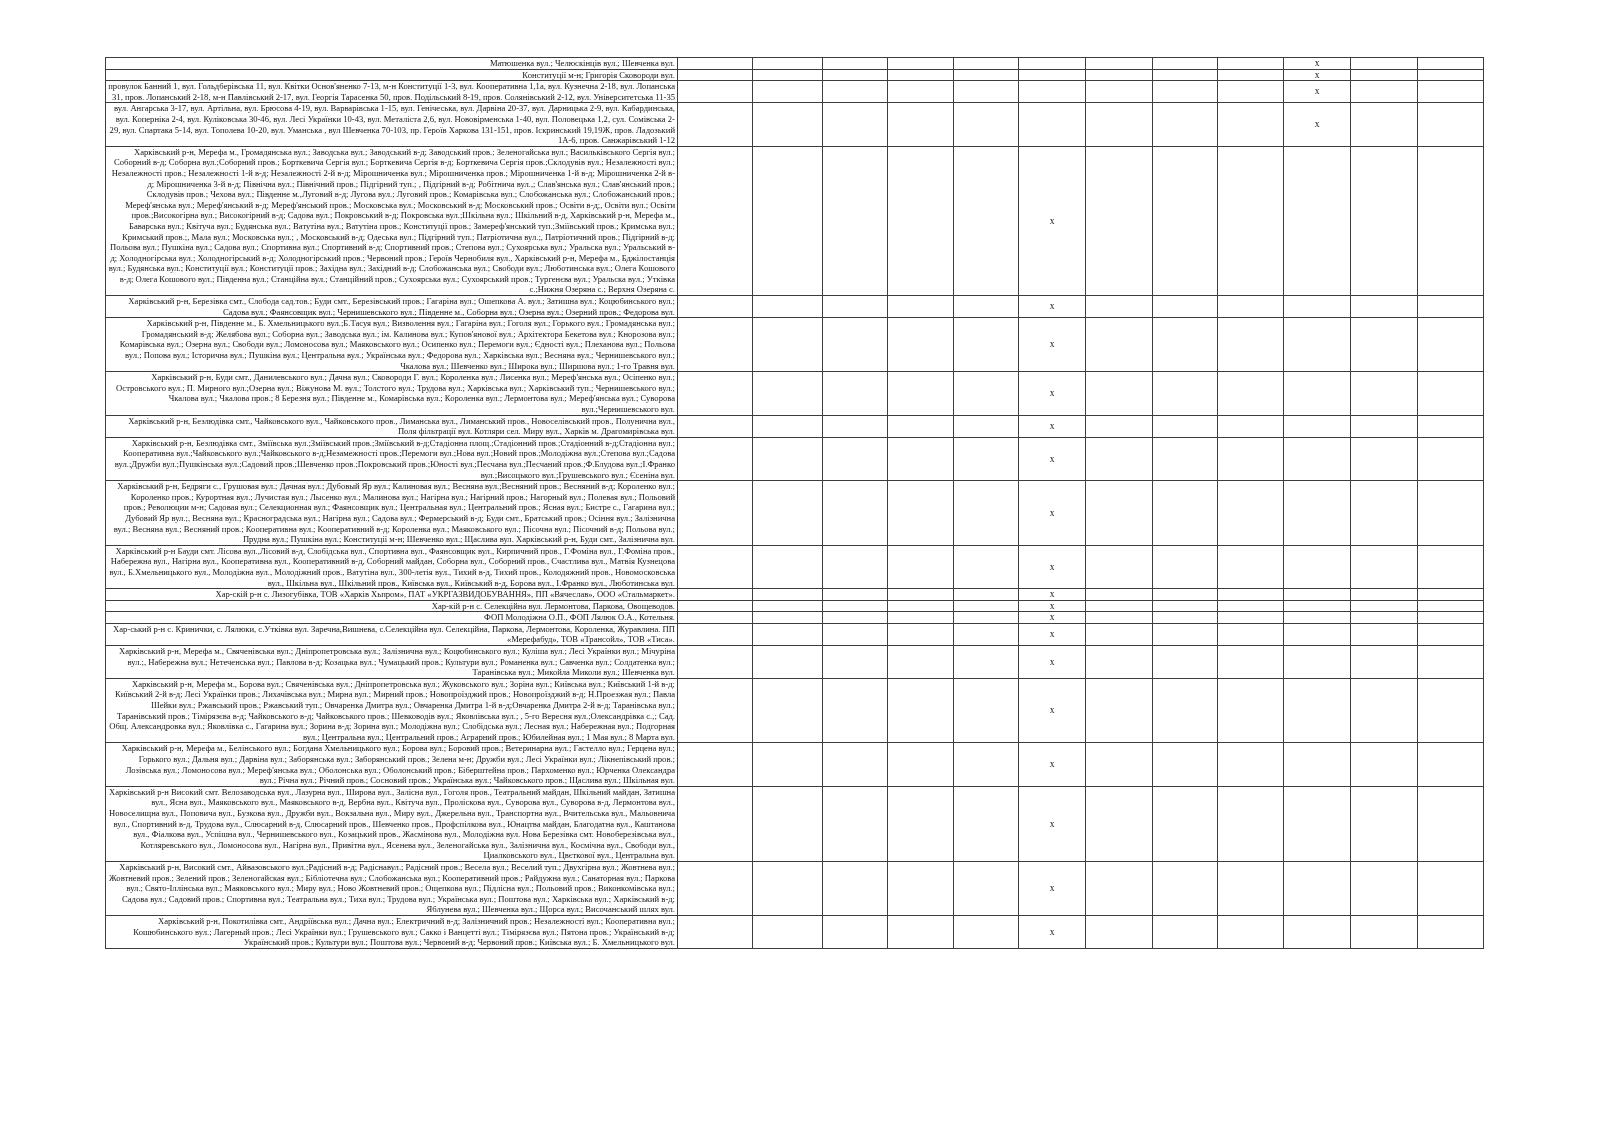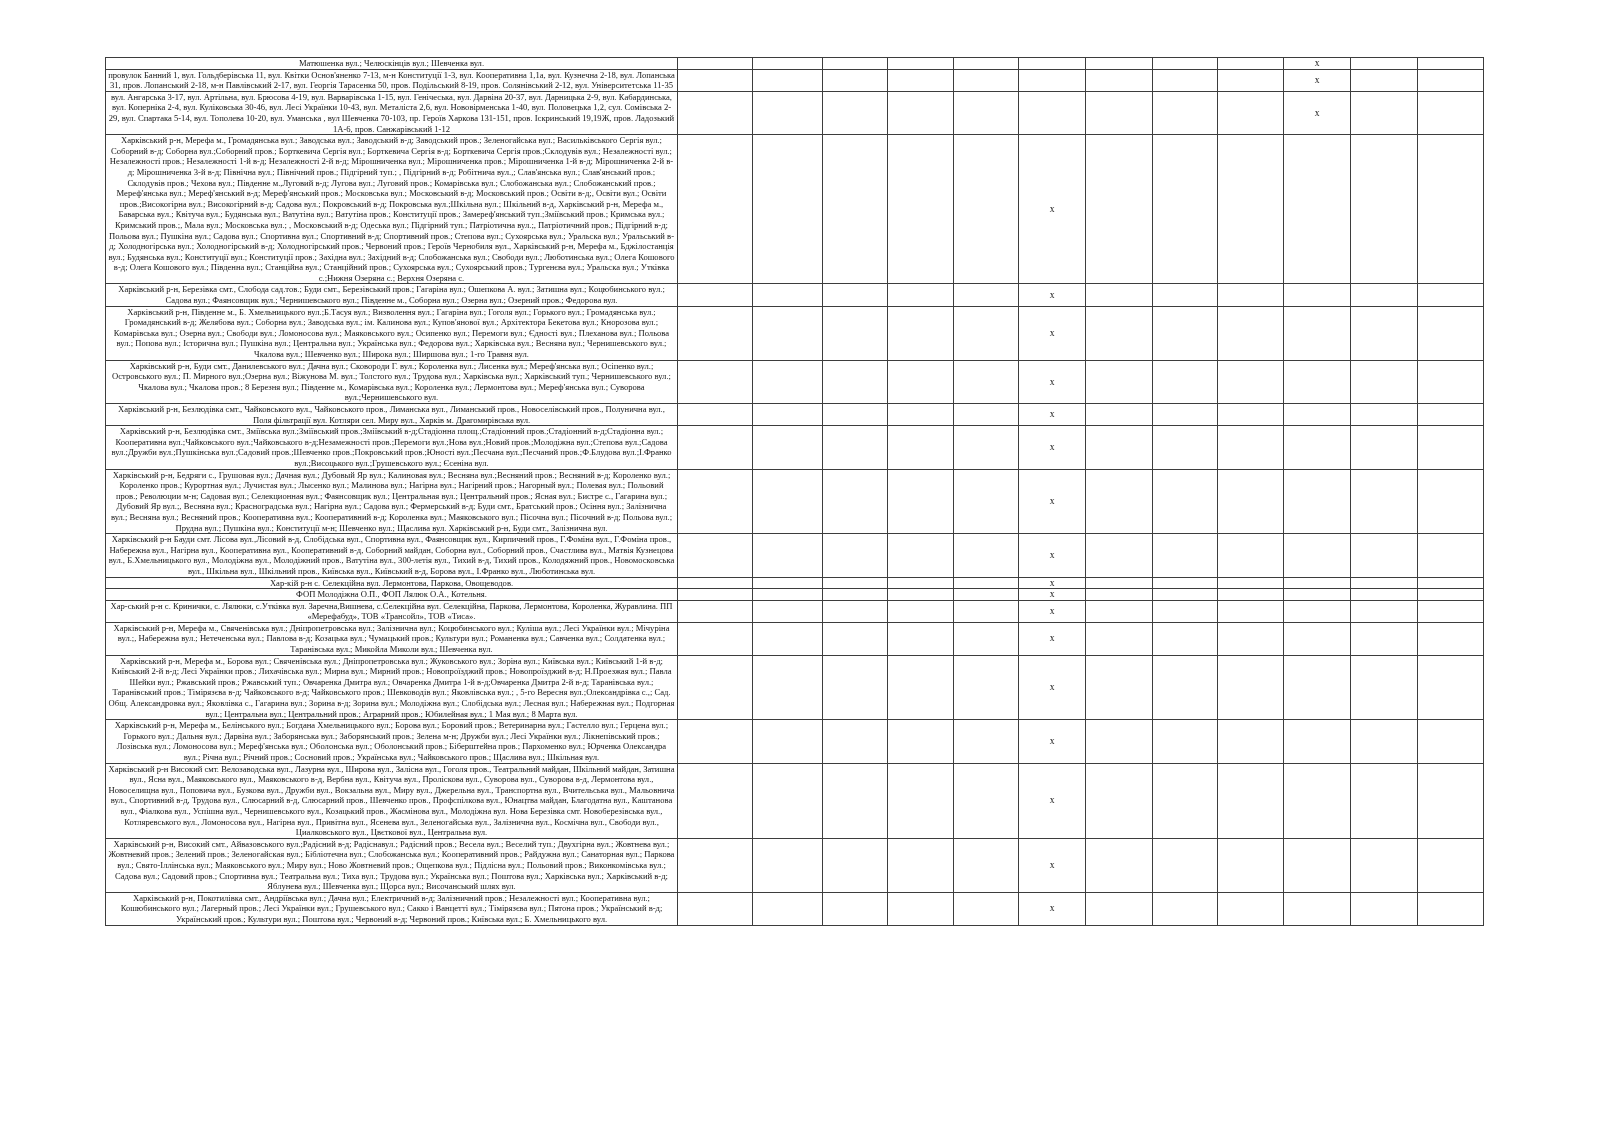--- a/index.html
+++ b/index.html
@@ -27,21 +27,21 @@
     border: 1px solid #3d3d3d;
     font-size: 8.6px;
     line-height: 10.6px;
     color: #141414;
     vertical-align: top;
     padding: 0 2px;
     overflow: hidden;
     word-wrap: break-word;
   }
   table.grid td.text-cell {
-    text-align: center;
+    text-align: right;
   }
   table.grid td.mark-cell {
     text-align: center;
     vertical-align: middle;
     font-size: 9.5px;
     padding: 0;
   }
 </style>
 </head>
 <body>
@@ -73,20 +73,35 @@
           <td class="mark-cell"></td>
           <td class="mark-cell"></td>
           <td class="mark-cell"></td>
           <td class="mark-cell"></td>
           <td class="mark-cell"></td>
           <td class="mark-cell">х</td>
           <td class="mark-cell"></td>
           <td class="mark-cell"></td>
         </tr>
         <tr>
+          <td class="text-cell">Конституції м-н; Григорія Сковороди вул.</td>
+          <td class="mark-cell"></td>
+          <td class="mark-cell"></td>
+          <td class="mark-cell"></td>
+          <td class="mark-cell"></td>
+          <td class="mark-cell"></td>
+          <td class="mark-cell"></td>
+          <td class="mark-cell"></td>
+          <td class="mark-cell"></td>
+          <td class="mark-cell"></td>
+          <td class="mark-cell">х</td>
+          <td class="mark-cell"></td>
+          <td class="mark-cell"></td>
+        </tr>
+        <tr>
           <td class="text-cell">провулок Банний 1, вул. Гольдберівська 11, вул. Квітки Основ'яненко 7-13, м-н Конституції 1-3, вул. Кооперативна 1,1а, вул. Кузнечна 2-18, вул. Лопанська 31, пров. Лопанський 2-18, м-н Павлівський 2-17, вул. Георгія Тарасенка 50, пров. Подільський 8-19, пров. Солянівський 2-12, вул. Університетська 11-35</td>
           <td class="mark-cell"></td>
           <td class="mark-cell"></td>
           <td class="mark-cell"></td>
           <td class="mark-cell"></td>
           <td class="mark-cell"></td>
           <td class="mark-cell"></td>
           <td class="mark-cell"></td>
           <td class="mark-cell"></td>
           <td class="mark-cell"></td>
@@ -209,20 +224,35 @@
           <td class="mark-cell">х</td>
           <td class="mark-cell"></td>
           <td class="mark-cell"></td>
           <td class="mark-cell"></td>
           <td class="mark-cell"></td>
           <td class="mark-cell"></td>
           <td class="mark-cell"></td>
         </tr>
         <tr>
           <td class="text-cell">Харківський р-н Бауди смт. Лісова вул.,Лісовий в-д,  Слобідська вул., Спортивна вул., Фаянсовщик вул., Кирпичний пров., Г.Фоміна вул., Г.Фоміна пров.,  Набережна вул., Нагірна вул., Кооперативна вул., Кооперативний в-д, Соборний майдан, Соборна вул., Соборний пров., Счастлива вул., Матвія Кузнецова вул., Б.Хмельницького вул., Молодіжна вул., Молодіжний пров., Ватутіна вул., 300-летія вул., Тихий в-д, Тихий пров.,  Колодяжний пров., Новомосковська вул., Шкільна вул., Шкільний пров., Київська вул., Київський в-д, Борова вул., І.Франко вул., Люботинська вул.</td>
+          <td class="mark-cell"></td>
+          <td class="mark-cell"></td>
+          <td class="mark-cell"></td>
+          <td class="mark-cell"></td>
+          <td class="mark-cell"></td>
+          <td class="mark-cell">х</td>
+          <td class="mark-cell"></td>
+          <td class="mark-cell"></td>
+          <td class="mark-cell"></td>
+          <td class="mark-cell"></td>
+          <td class="mark-cell"></td>
+          <td class="mark-cell"></td>
+        </tr>
+        <tr>
+          <td class="text-cell">Хар-скій р-н с. Лизогубівка, ТОВ «Харків Хьпром», ПАТ «УКРГАЗВИДОБУВАННЯ», ПП «Вячеслав», ООО «Стальмаркет».</td>
           <td class="mark-cell"></td>
           <td class="mark-cell"></td>
           <td class="mark-cell"></td>
           <td class="mark-cell"></td>
           <td class="mark-cell"></td>
           <td class="mark-cell">х</td>
           <td class="mark-cell"></td>
           <td class="mark-cell"></td>
           <td class="mark-cell"></td>
           <td class="mark-cell"></td>

